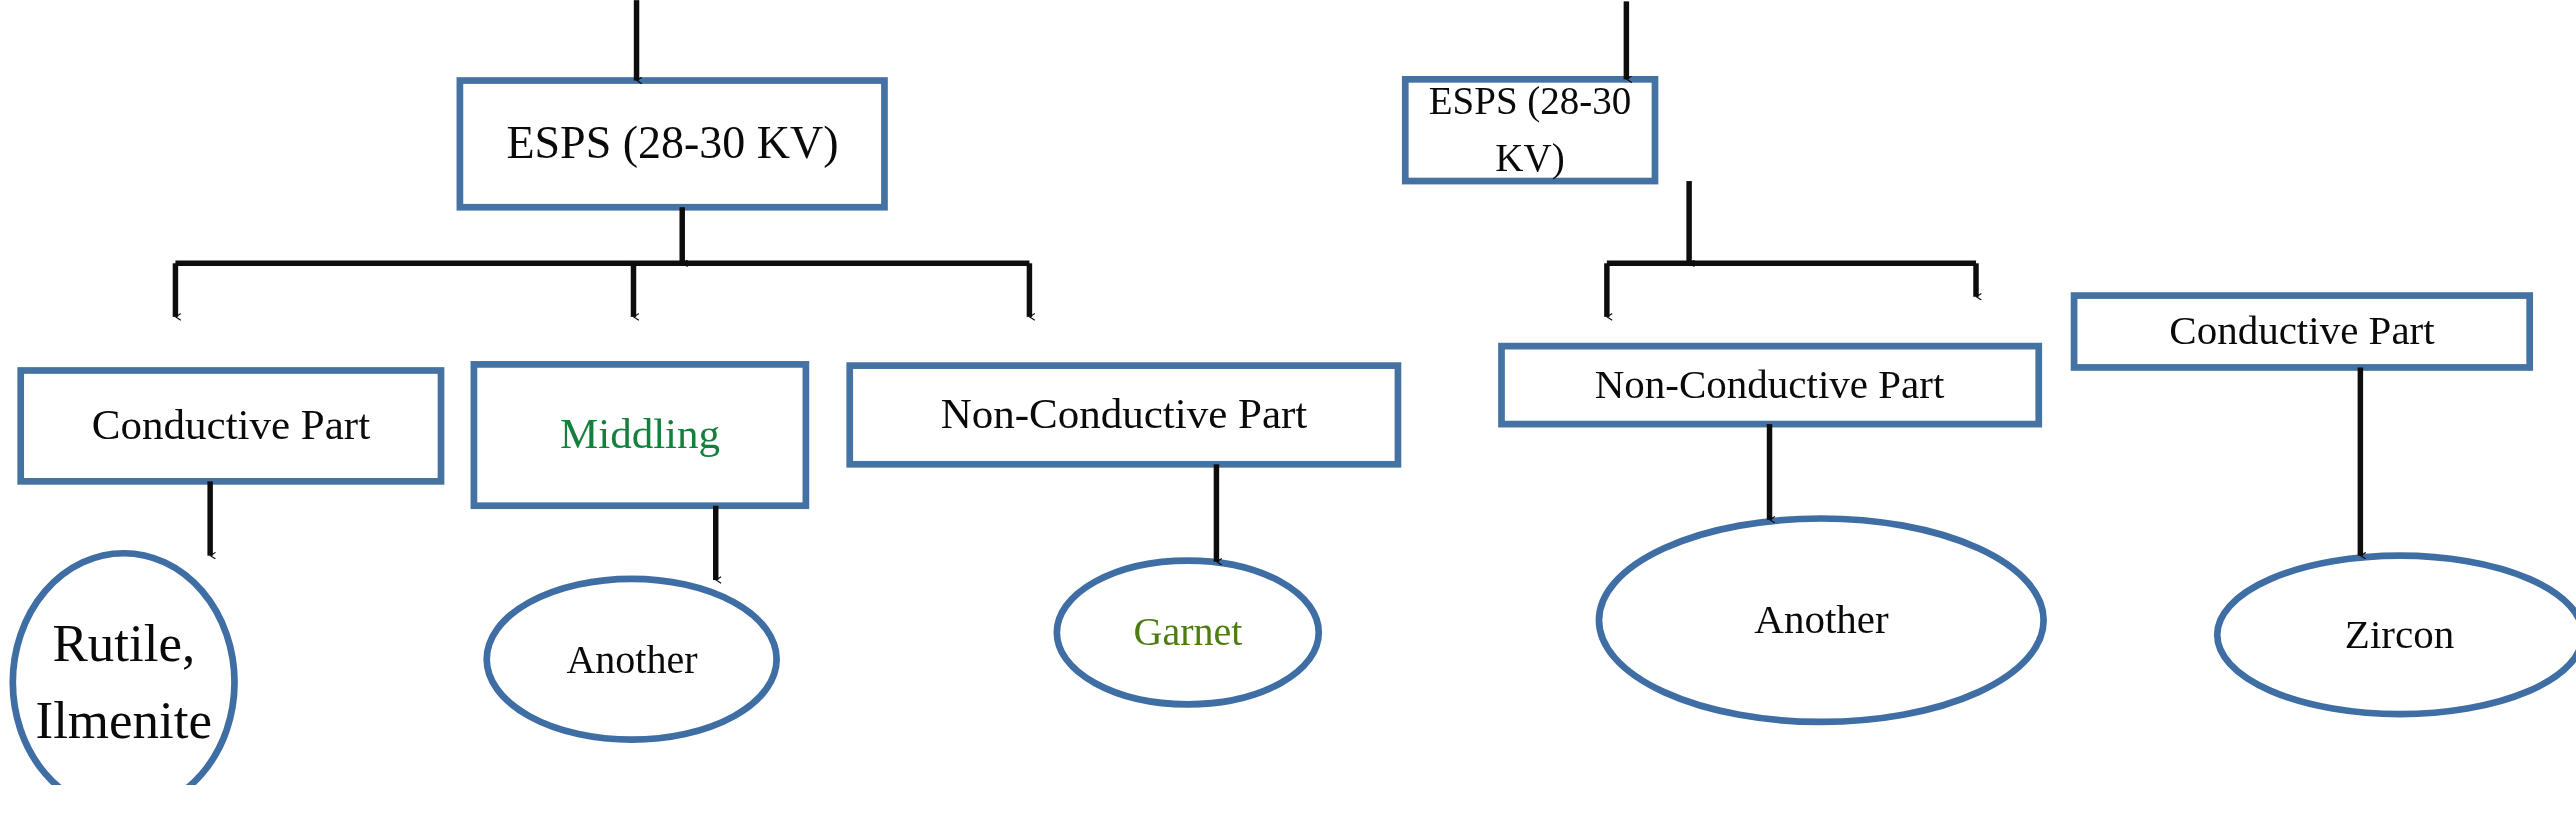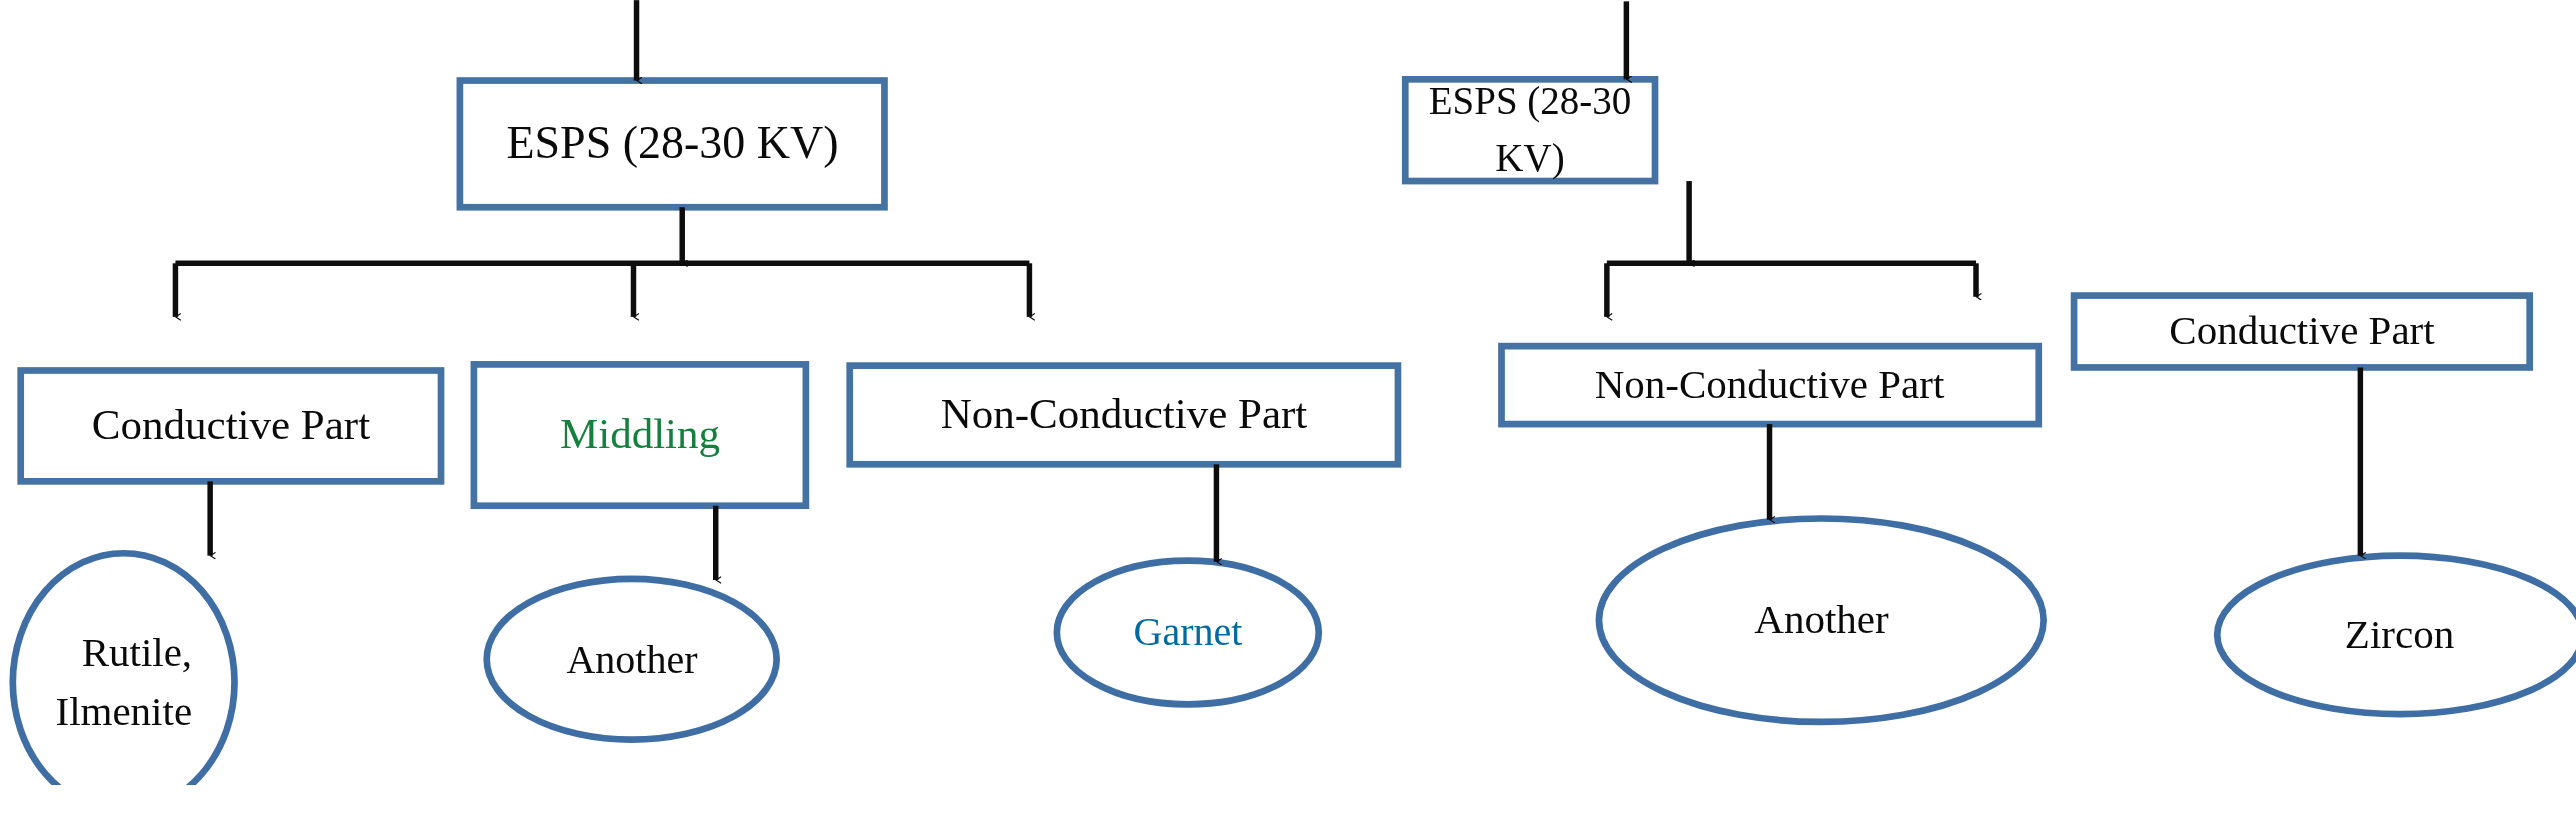--- a/index.html
+++ b/index.html
@@ -79,24 +79,24 @@
         <line x1="3244" y1="432" x2="3244" y2="487" stroke="#0d0d0d" stroke-width="9" stroke-linecap="butt" marker-end="url(#vhead)"></line>
         <line x1="2905" y1="696" x2="2905" y2="853" stroke="#0d0d0d" stroke-width="9" stroke-linecap="butt" marker-end="url(#vhead)"></line>
         <line x1="3875" y1="603" x2="3875" y2="912" stroke="#0d0d0d" stroke-width="9" stroke-linecap="butt" marker-end="url(#vhead)"></line>
       </g>
   </svg>
   <div id="label-layer">
       <div class="node-label" style="left: 460px; top: 80px; width: 425px; height: 127px; font-size: 46px; color: rgb(10, 10, 10);">ESPS (28-30 KV)</div>
       <div class="node-label" style="left: 21px; top: 370px; width: 420px; height: 111px; font-size: 43px; color: rgb(10, 10, 10);">Conductive Part</div>
       <div class="node-label" style="left: 474px; top: 364px; width: 332px; height: 141px; font-size: 43px; color: #15803d;">Middling</div>
       <div class="node-label" style="left: 850px; top: 365px; width: 548px; height: 99px; font-size: 43px; color: rgb(10, 10, 10);">Non-Conductive Part</div>
-      <div class="node-label" style="left: 12.8px; top: 553px; width: 222px; height: 258px; font-size: 41px; color: rgb(10, 10, 10); text-align: right;">Rutile,
+      <div class="node-label" style="left: 12.8px; top: 553px; width: 222px; height: 258px; font-size: 53px; color: rgb(10, 10, 10);">Rutile,
 Ilmenite</div>
       <div class="node-label" style="left: 487px; top: 579px; width: 290px; height: 161px; font-size: 40px; color: rgb(10, 10, 10);">Another</div>
-      <div class="node-label" style="left: 1057px; top: 560px; width: 262px; height: 144px; font-size: 40px; color: #0369a1;">Garnet</div>
+      <div class="node-label" style="left: 1057px; top: 560px; width: 262px; height: 144px; font-size: 40px; color: #4d7c0f;">Garnet</div>
       <div class="node-label" style="left: 1405px; top: 79px; width: 250px; height: 102px; font-size: 39px; color: rgb(10, 10, 10);">ESPS (28-30 KV)</div>
       <div class="node-label" style="left: 1501px; top: 346px; width: 537px; height: 78px; font-size: 41px; color: rgb(10, 10, 10);">Non-Conductive Part</div>
       <div class="node-label" style="left: 2074px; top: 295px; width: 456px; height: 72px; font-size: 41px; color: rgb(10, 10, 10);">Conductive Part</div>
       <div class="node-label" style="left: 1599px; top: 518px; width: 445px; height: 203px; font-size: 41px; color: rgb(10, 10, 10);">Another</div>
       <div class="node-label" style="left: 2217px; top: 556px; width: 365px; height: 158px; font-size: 41px; color: rgb(10, 10, 10);">Zircon</div>
     </div>
 </div>
 
 
 </body></html>

